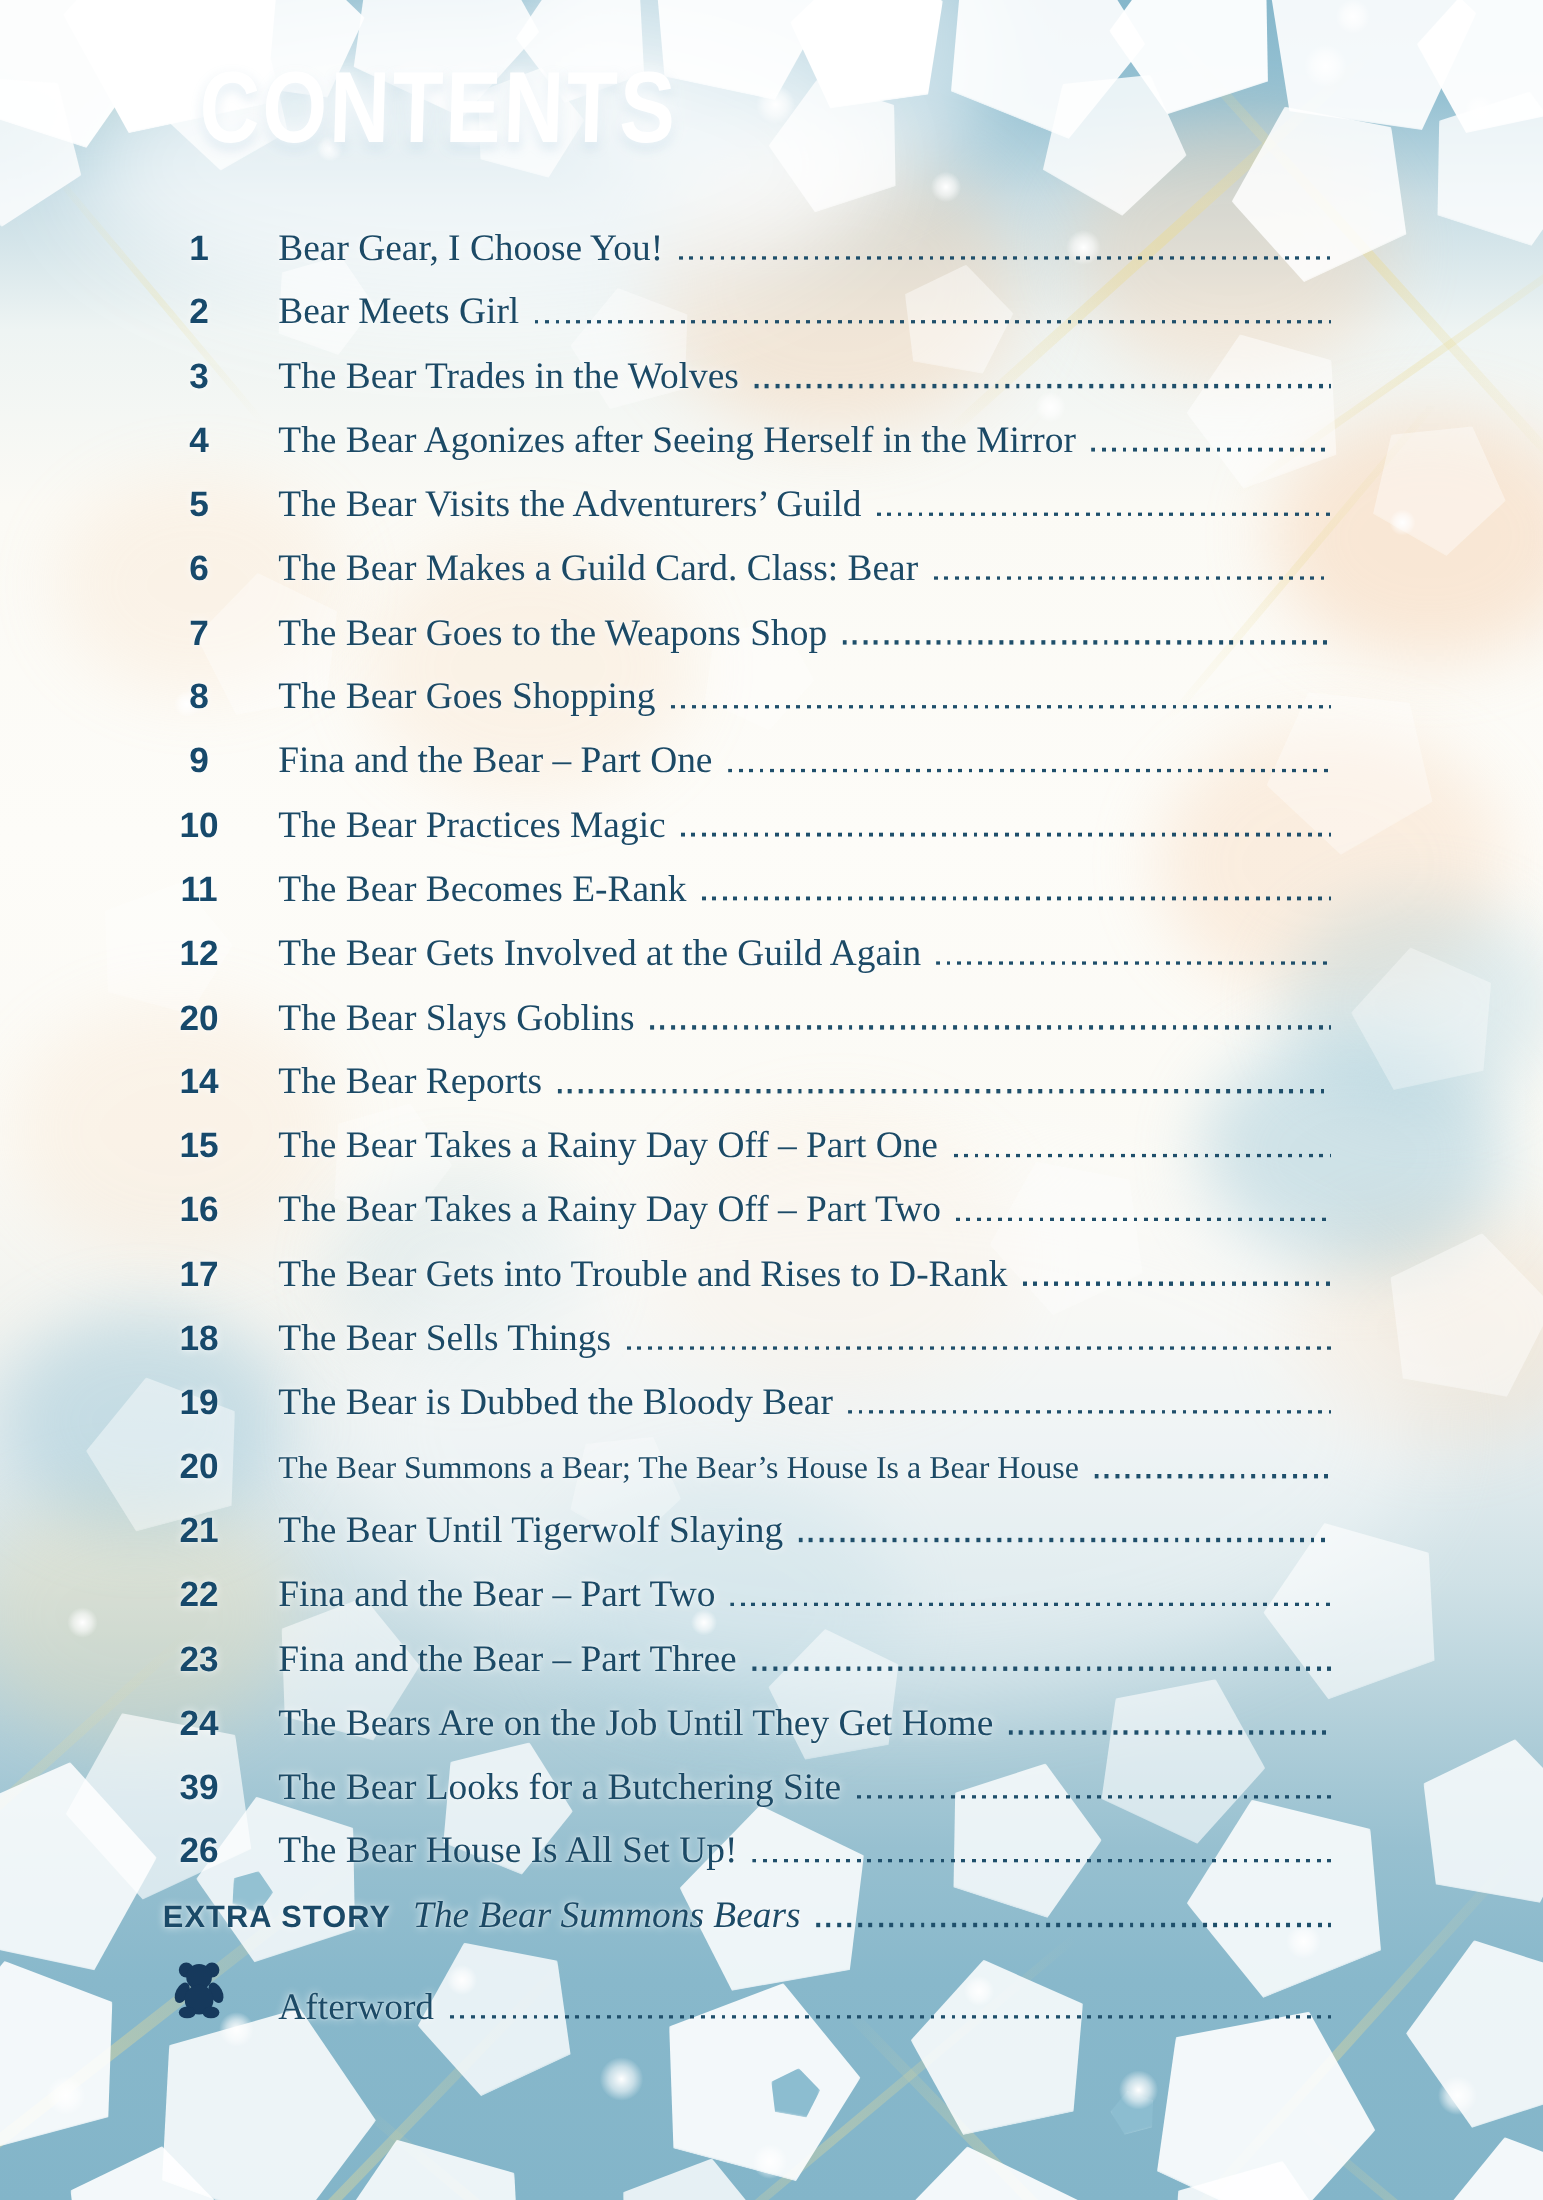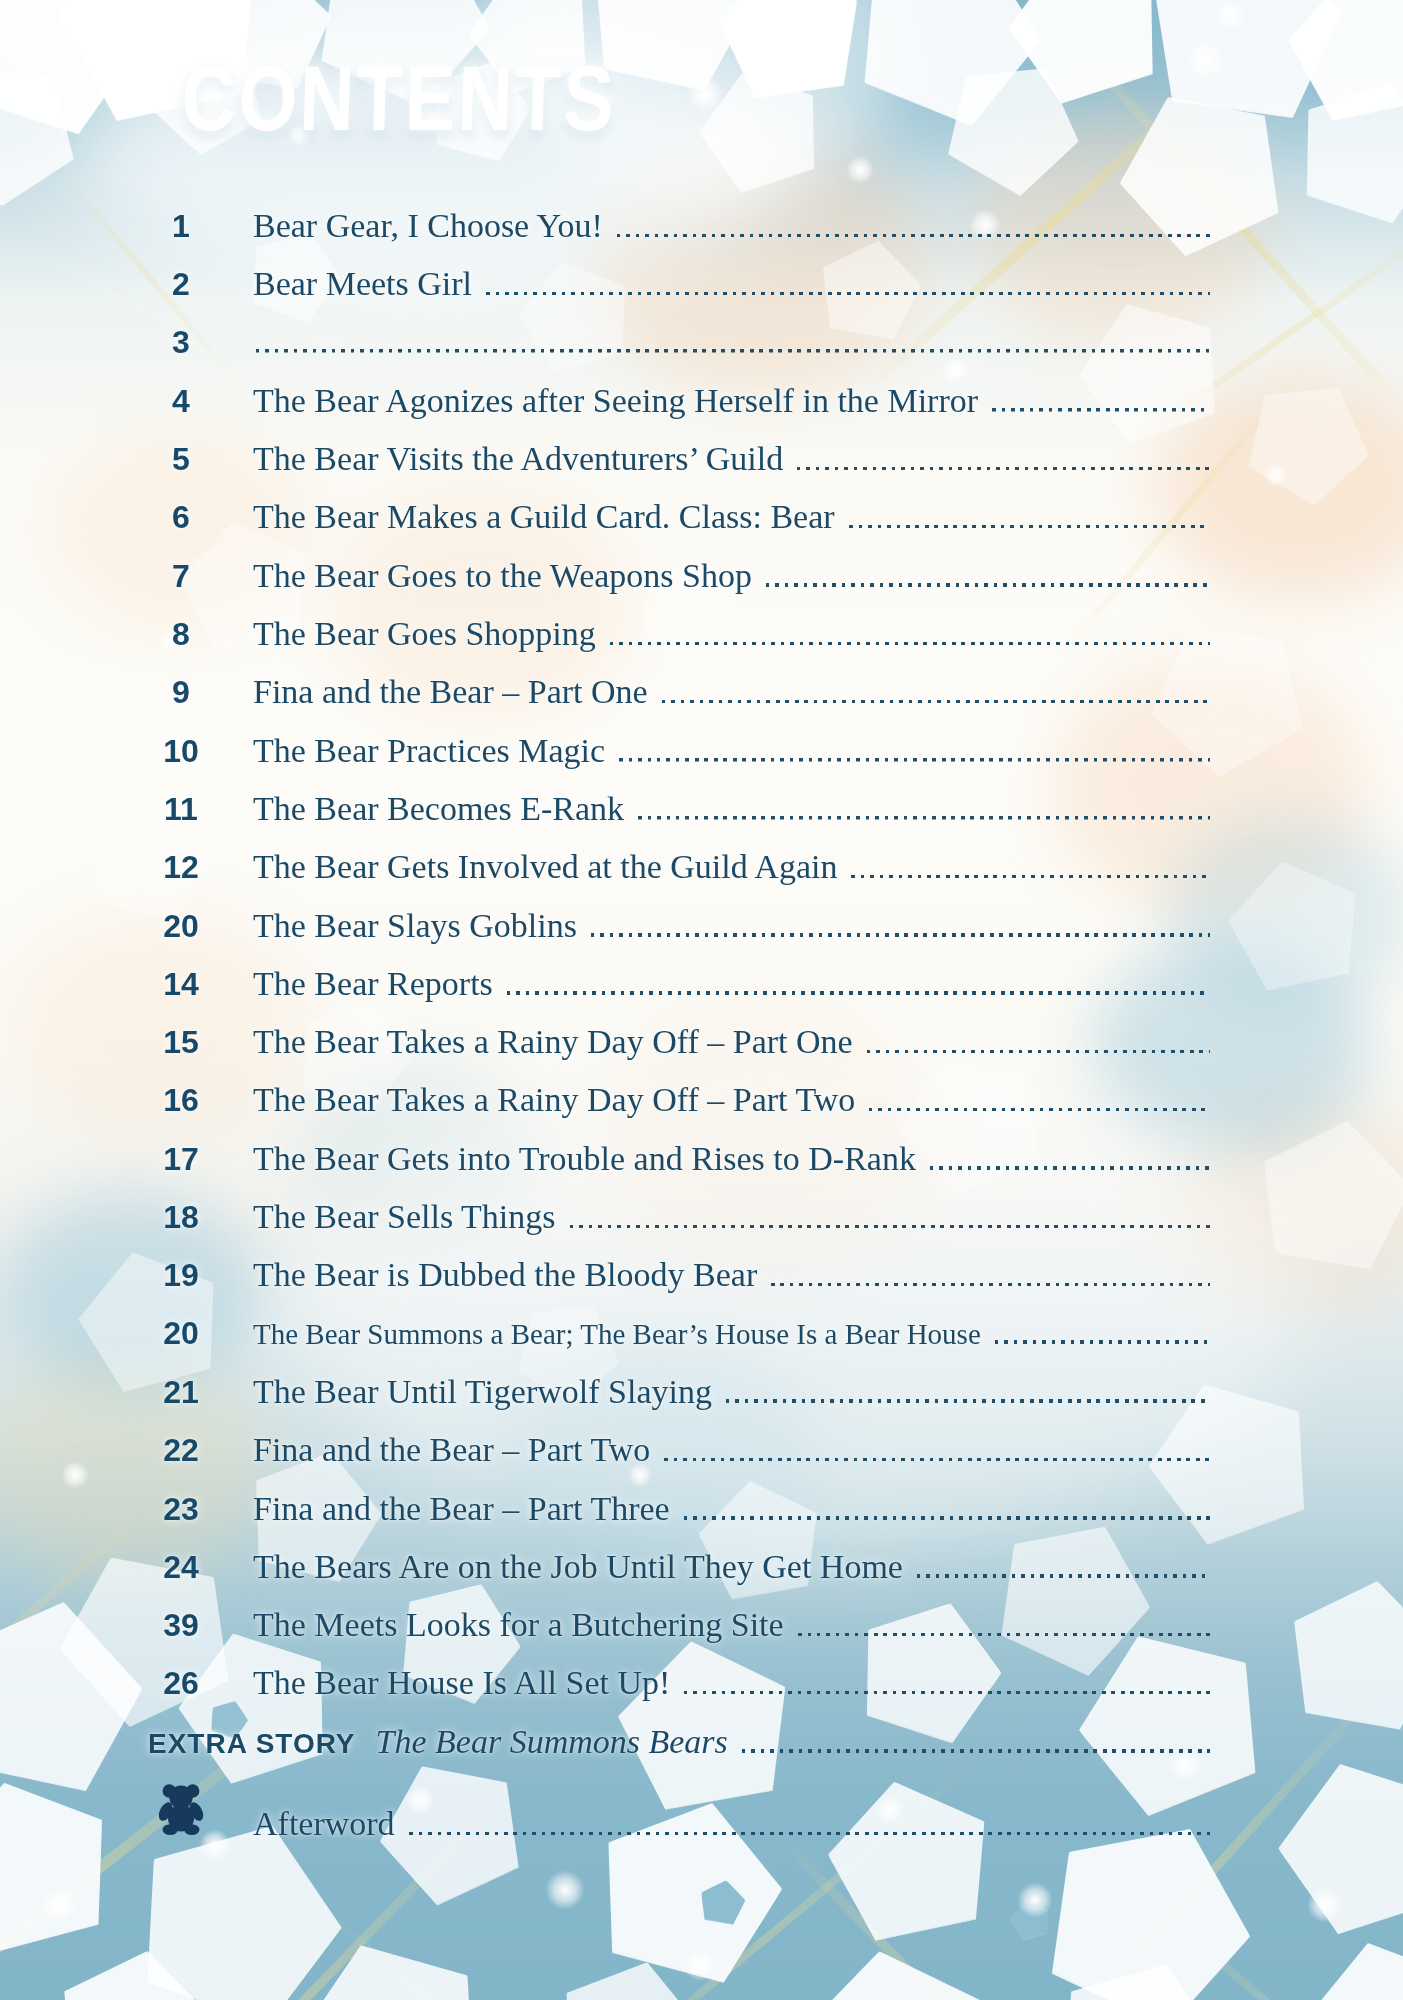--- a/index.html
+++ b/index.html
@@ -186,20 +186,21 @@
       <span class="title">Bear Gear, I Choose You!</span>
       <span class="leader"></span>
     </div>
     <div class="row">
       <span class="num">2</span>
       <span class="title">Bear Meets Girl</span>
       <span class="leader"></span>
     </div>
     <div class="row">
       <span class="num">3</span>
+      <span class="title">The Bear Trades in the Wolves</span>
       <span class="leader"></span>
     </div>
     <div class="row">
       <span class="num">4</span>
       <span class="title">The Bear Agonizes after Seeing Herself in the Mirror</span>
       <span class="leader"></span>
     </div>
     <div class="row">
       <span class="num">5</span>
       <span class="title">The Bear Visits the Adventurers’ Guild</span>
@@ -295,21 +296,21 @@
       <span class="title">Fina and the Bear – Part Three</span>
       <span class="leader"></span>
     </div>
     <div class="row">
       <span class="num">24</span>
       <span class="title">The Bears Are on the Job Until They Get Home</span>
       <span class="leader"></span>
     </div>
     <div class="row">
       <span class="num">39</span>
-      <span class="title">The Meets Looks for a Butchering Site</span>
+      <span class="title">The Bear Looks for a Butchering Site</span>
       <span class="leader"></span>
     </div>
     <div class="row">
       <span class="num">26</span>
       <span class="title">The Bear House Is All Set Up!</span>
       <span class="leader"></span>
     </div>
     <div class="row extra">
       <span class="num">EXTRA STORY</span>
       <span class="title">The Bear Summons Bears</span>

